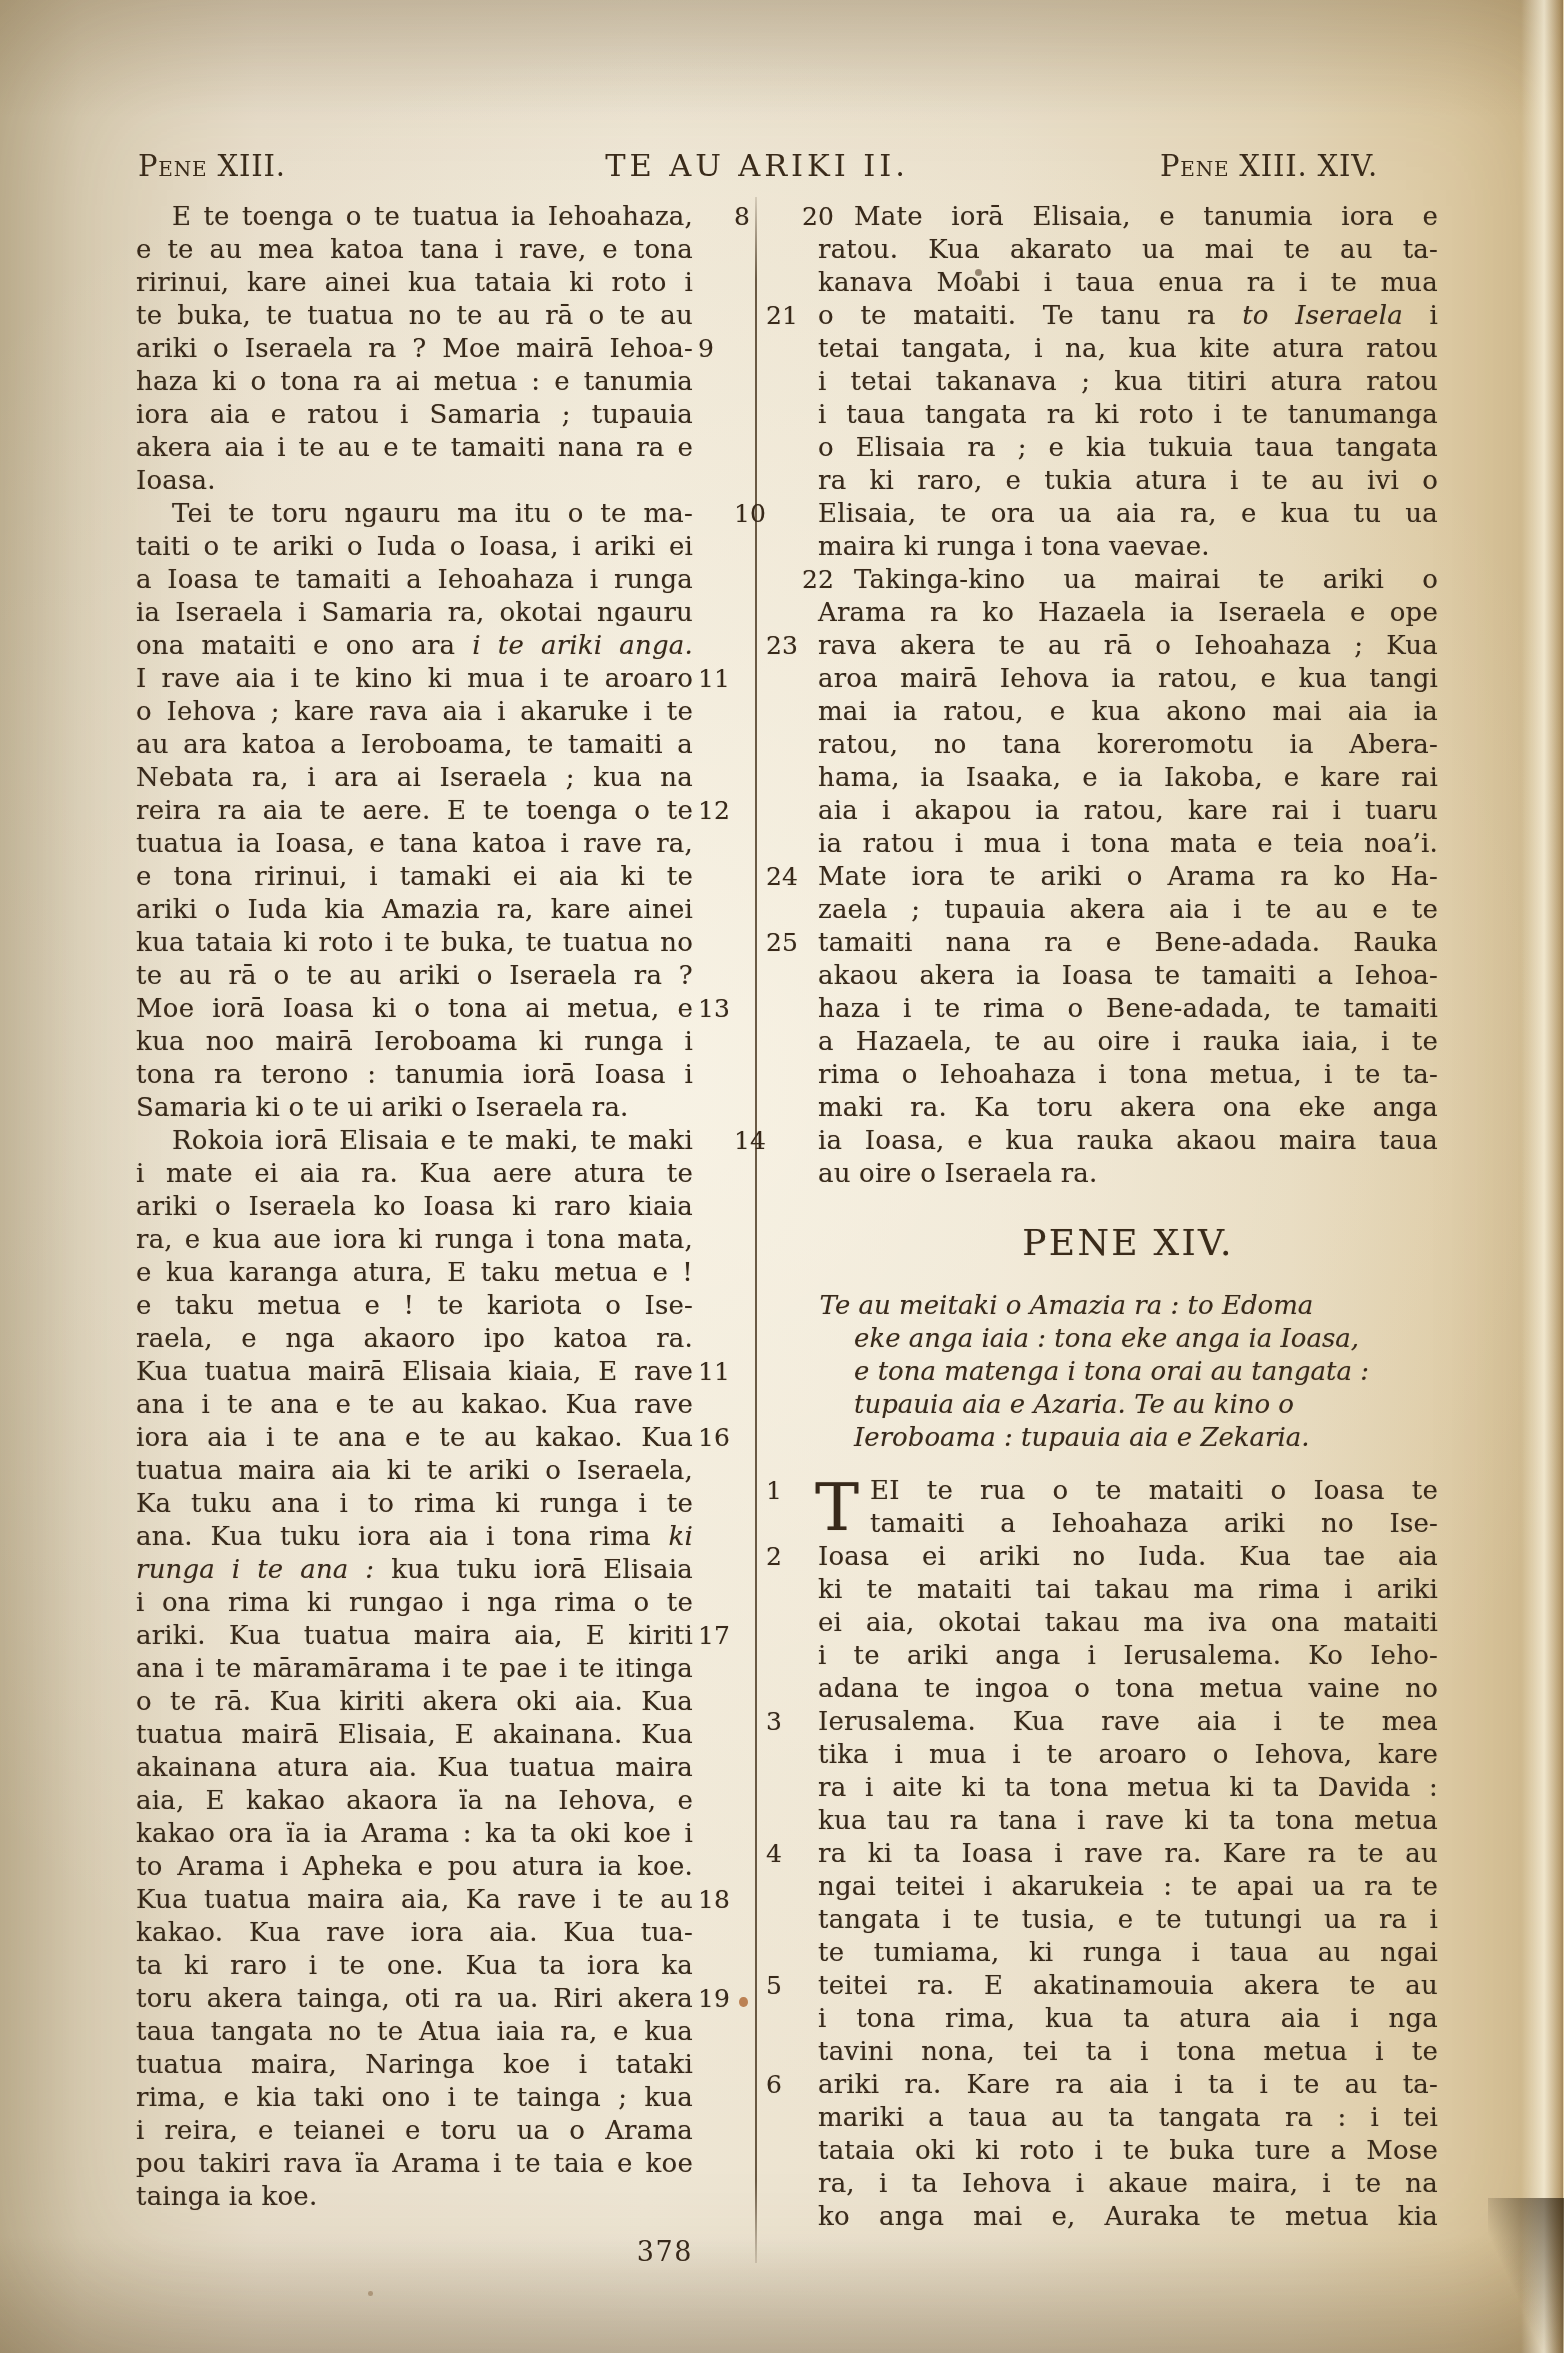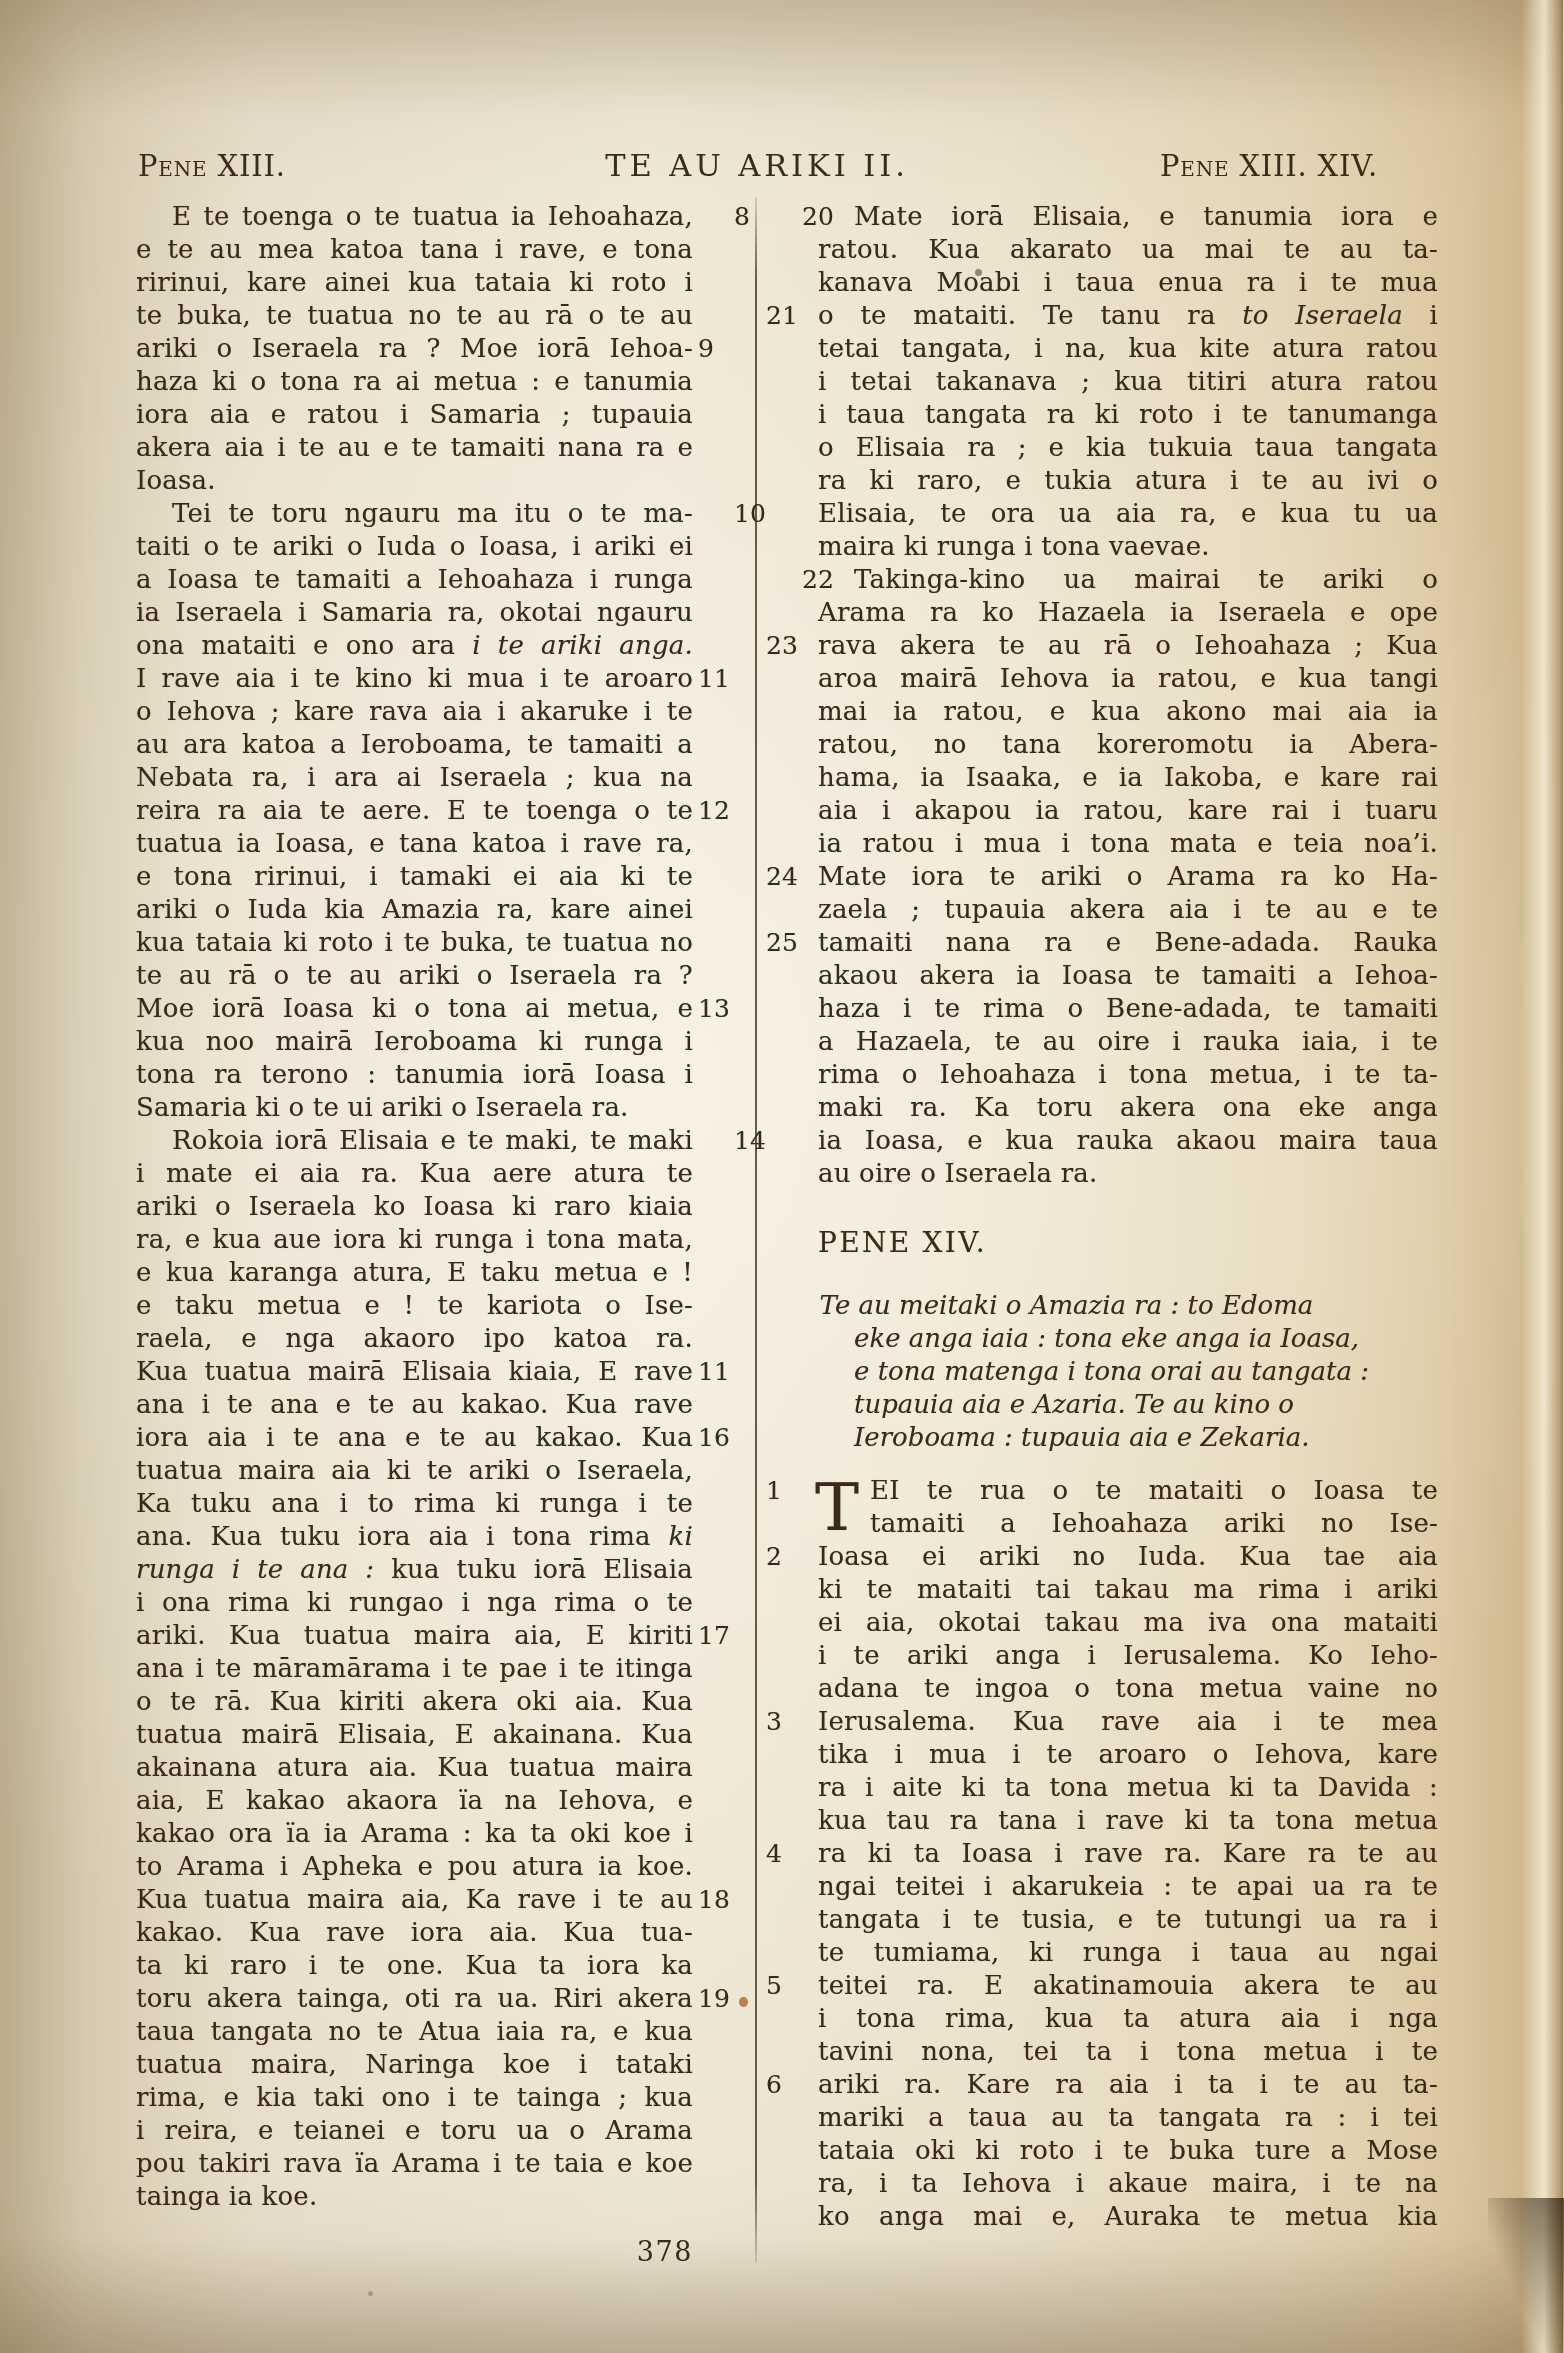--- a/index.html
+++ b/index.html
@@ -31,21 +31,21 @@
       text-shadow:0 0 0.8px rgba(54,42,27,.35);}
   .ln.end{text-align-last:left;}
   .ln.para{text-indent:36px;}
   .ln.dc{padding-left:52px;}
   .it{font-style:italic;}
   .vn{position:absolute;top:0;line-height:33px;font-size:25px;text-shadow:0 0 0.8px rgba(54,42,27,.35);}
   .vn-left{right:-63px;width:58px;text-align:right;}
   .vn-right{left:-52px;width:45px;text-align:left;}
   .dropcap{position:absolute;left:-3.1px;top:3.1px;font-size:66px;line-height:61px;letter-spacing:0;}
   
-  .ch-heading{height:44px;line-height:44px;margin:31px 0 23.5px;text-align:left;font-size:28px;letter-spacing:2.3px;color:#3a2b1a;text-shadow:0 0 0.8px rgba(54,42,27,.35);}
+  .ch-heading{height:44px;line-height:44px;margin:31px 0 23.5px;text-align:center;font-size:36px;letter-spacing:2.3px;color:#3a2b1a;text-shadow:0 0 0.8px rgba(54,42,27,.35);}
   .intro-ln{position:relative;height:33px;line-height:33px;font-size:26px;font-style:italic;padding-left:36px;text-align:left;text-shadow:0 0 0.8px rgba(54,42,27,.35);}
   .intro-ln.first{padding-left:1.6px;}
   .ch14{margin-top:20.3px;}
   
   .page-num{position:absolute;top:2235px;left:136px;width:557px;height:33px;line-height:33px;text-align:right;font-size:27px;letter-spacing:1.6px;}
   
   .fore-edge{position:absolute;right:0;top:0;width:117px;height:100%;}
   .curl{position:absolute;right:50px;top:0;width:42px;height:100%;
     background:linear-gradient(90deg, rgba(255,250,230,0) 0%, rgba(255,250,232,.7) 55%, rgba(172,142,96,.45) 92%, rgba(122,94,56,.5) 100%);}
   .stack{position:absolute;right:0;top:0;width:50px;height:100%;
@@ -75,21 +75,21 @@
   <div class="hdr hdr-center">TE AU ARIKI II.</div>
   <div class="hdr hdr-right">Pene XIII. XIV.</div>
 
   <div class="divider"></div>
 
   <div class="col col-left" id="col-left">
       <div class="ln para"><span class="vn vn-left">8</span><span>E te toenga o te tuatua ia Iehoahaza,</span></div>
       <div class="ln"><span>e te au mea katoa tana i rave, e tona</span></div>
       <div class="ln"><span>ririnui, kare ainei kua tataia ki roto i</span></div>
       <div class="ln"><span>te buka, te tuatua no te au rā o te au</span></div>
-      <div class="ln"><span class="vn vn-left">9</span><span>ariki o Iseraela ra ?  Moe iorā Iehoa-</span></div>
+      <div class="ln"><span class="vn vn-left">9</span><span>ariki o Iseraela ra ?  Moe mairā Iehoa-</span></div>
       <div class="ln"><span>haza ki o tona ra ai metua : e tanumia</span></div>
       <div class="ln"><span>iora aia e ratou i Samaria ; tupauia</span></div>
       <div class="ln"><span>akera aia i te au e te tamaiti nana ra e</span></div>
       <div class="ln end"><span>Ioasa.</span></div>
       <div class="ln para"><span class="vn vn-left">10</span><span>Tei te toru ngauru ma itu o te ma-</span></div>
       <div class="ln"><span>taiti o te ariki o Iuda o Ioasa, i ariki ei</span></div>
       <div class="ln"><span>a Ioasa te tamaiti a Iehoahaza i runga</span></div>
       <div class="ln"><span>ia Iseraela i Samaria ra, okotai ngauru</span></div>
       <div class="ln"><span>ona mataiti e ono ara </span><span class="it">i te ariki anga.</span></div>
       <div class="ln"><span class="vn vn-left">11</span><span>I rave aia i te kino ki mua i te aroaro</span></div>

